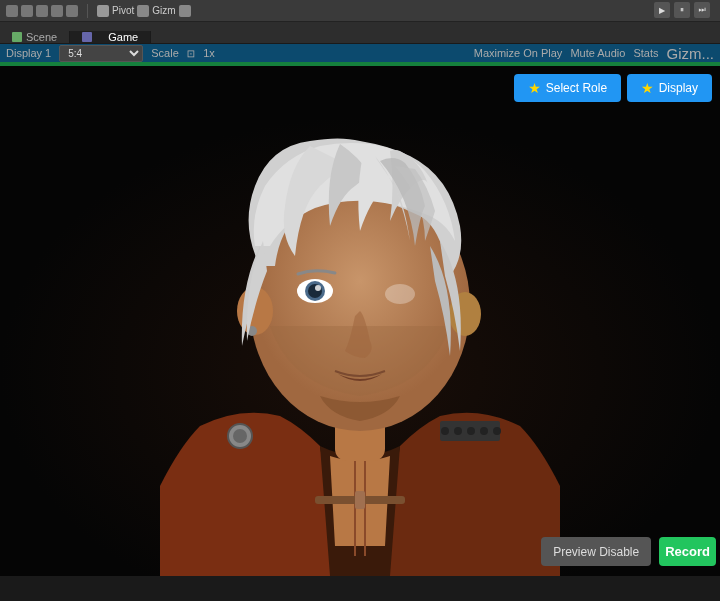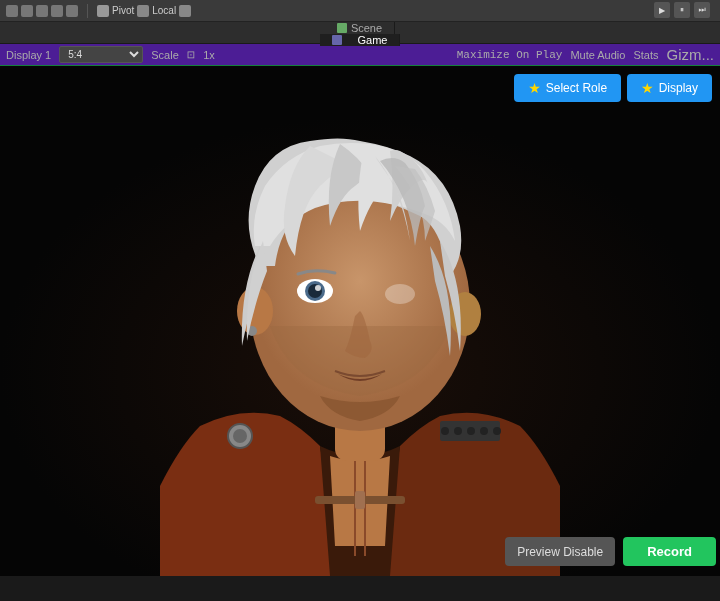--- a/index.html
+++ b/index.html
@@ -66,24 +66,23 @@
       cursor: pointer;
       font-size: 8px;
       color: #ddd;
     }
 
     
     #tab-bar {
       height: 22px;
       background: #2d2d2d;
       display: flex;
-      align-items: center;
+      align-items: flex-end;
       border-bottom: 1px solid #1a1a1a;
       position: relative;
-      flex-direction: column;
     }
 
     .tab {
       padding: 0 12px;
       font-size: 11px;
       color: #aaa;
       display: flex;
       align-items: center;
       cursor: pointer;
       border-right: 1px solid #1a1a1a;
@@ -100,26 +99,26 @@
       height: 10px;
       background: #666;
       border-radius: 1px;
       margin-right: 4px;
       display: inline-block;
     }
 
     
     #sub-toolbar {
       height: 22px;
-      background: #4c1d95;
+      background: #0c4a6e;
       display: flex;
       align-items: center;
       padding: 0 6px;
       gap: 8px;
-      border-bottom: 1px solid #15803d;
+      border-bottom: 4px solid #15803d;
       font-size: 11px;
       color: #ccc;
     }
 
     .sub-label {
       color: #aaa;
       font-size: 11px;
     }
 
     .sub-dropdown {
@@ -218,21 +217,21 @@
       cursor: pointer;
       font-weight: 400;
     }
 
     .record-btn {
       background: #22c55e;
       border: none;
       border-radius: 4px;
       color: white;
       font-size: 13px;
-      padding: 7px 24px;
+      padding: 7px 6px;
       cursor: pointer;
       font-weight: 600;
     }
 
   </style>
 </head>
 <body>
 
 <div id="top-toolbar">
   <div class="toolbar-icons-group">
@@ -240,21 +239,21 @@
     <span class="toolbar-icon" style="background:#777;width:12px;height:12px;border-radius:2px;"></span>
     <span class="toolbar-icon" style="background:#777;width:12px;height:12px;border-radius:2px;"></span>
     <span class="toolbar-icon" style="background:#777;width:12px;height:12px;border-radius:2px;"></span>
     <span class="toolbar-icon" style="background:#777;width:12px;height:12px;border-radius:2px;"></span>
   </div>
   <div class="toolbar-sep"></div>
   <div class="toolbar-icons-group">
     <span class="toolbar-icon" style="background:#999;width:12px;height:12px;"></span>
     <span style="color:#ccc;font-size:10px;">Pivot</span>
     <span class="toolbar-icon" style="background:#888;width:12px;height:12px;"></span>
-    <span style="color:#ccc;font-size:10px;">Local</span>
+    <span style="color:#ccc;font-size:10px;">Gizm</span>
     <span class="toolbar-icon" style="background:#888;width:12px;height:12px;"></span>
   </div>
 
   <div id="playback-area">
     <div class="play-btn">▶</div>
     <div class="play-btn">⏸</div>
     <div class="play-btn">⏭</div>
   </div>
 </div>
 
@@ -273,21 +272,21 @@
   <span class="sub-label">Display 1</span>
   <select class="sub-dropdown">
     <option>5:4</option>
     <option>Free Aspect</option>
     <option>16:9</option>
   </select>
   <span class="sub-label">Scale</span>
   <span style="font-size:10px;color:#aaa;">⊡</span>
   <span class="sub-label">1x</span>
   <div class="tab-right-options">
-    <span style="font-size:11px;color:#aaa;cursor:pointer;font-family:Liberation Mono, monospace;">Maximize On Play</span>
+    <span style="font-size:11px;color:#aaa;cursor:pointer;">Maximize On Play</span>
     <span style="font-size:11px;color:#aaa;cursor:pointer;">Mute Audio</span>
     <span style="font-size:11px;color:#aaa;cursor:pointer;">Stats</span>
     <span style="font-size:15px;color:#aaa;cursor:pointer;">Gizm...</span>
   </div>
 </div>
 
 <div id="viewport">
   <div id="character-bg"></div>
 
   <svg id="character-svg" viewBox="0 0 720 510" xmlns="http://www.w3.org/2000/svg">

